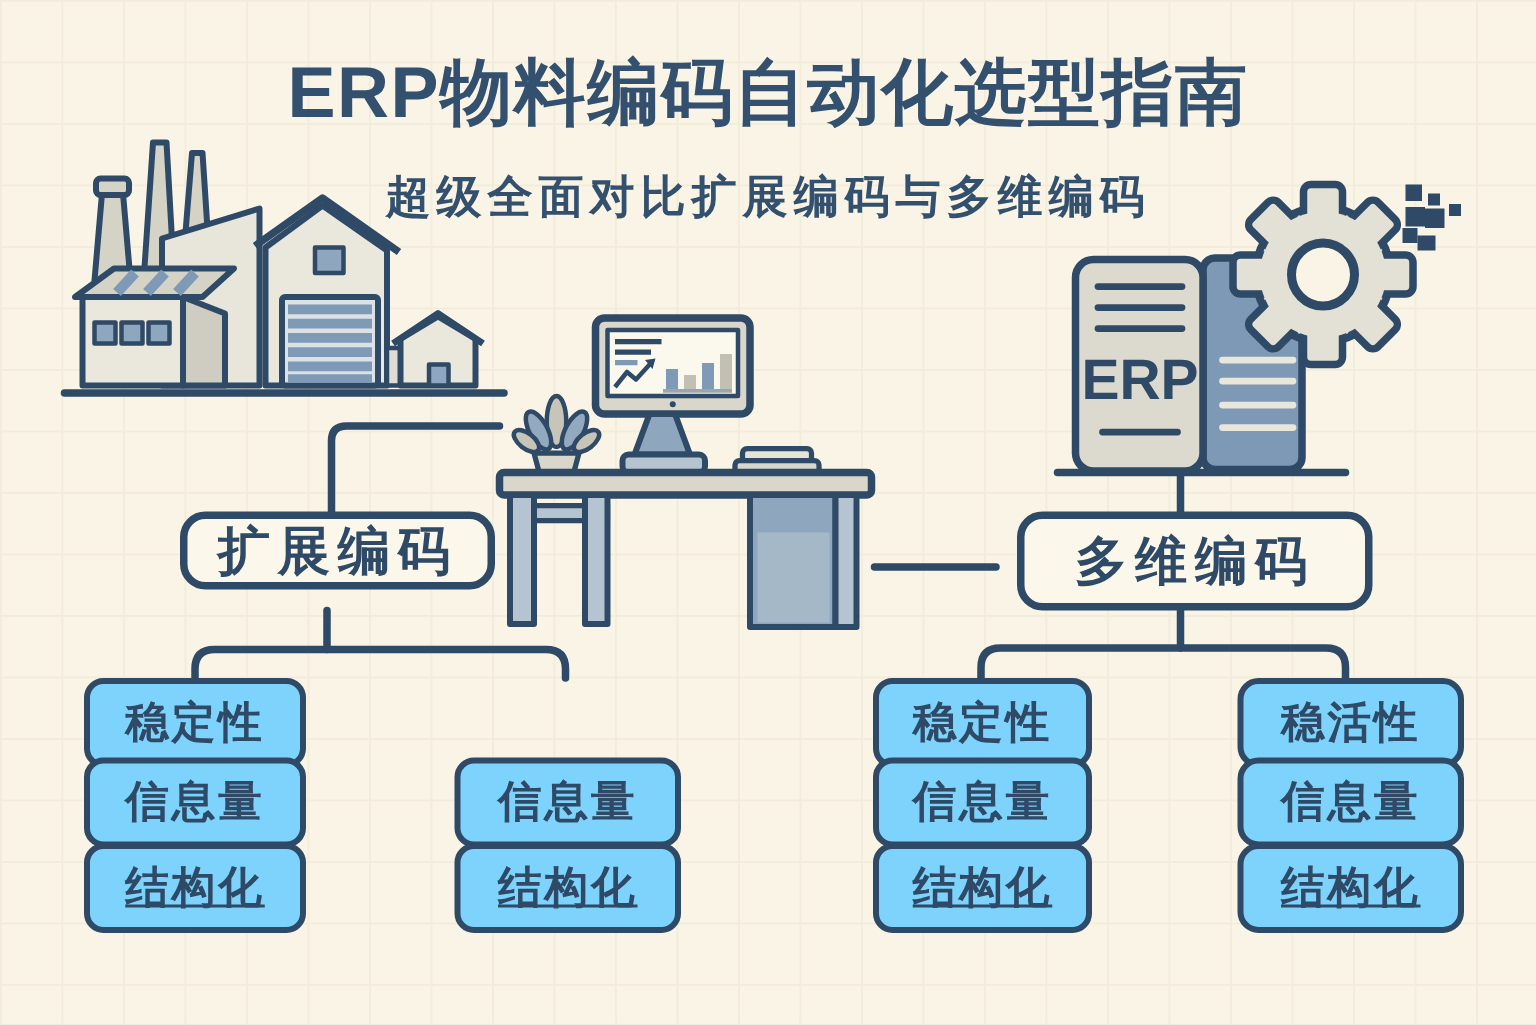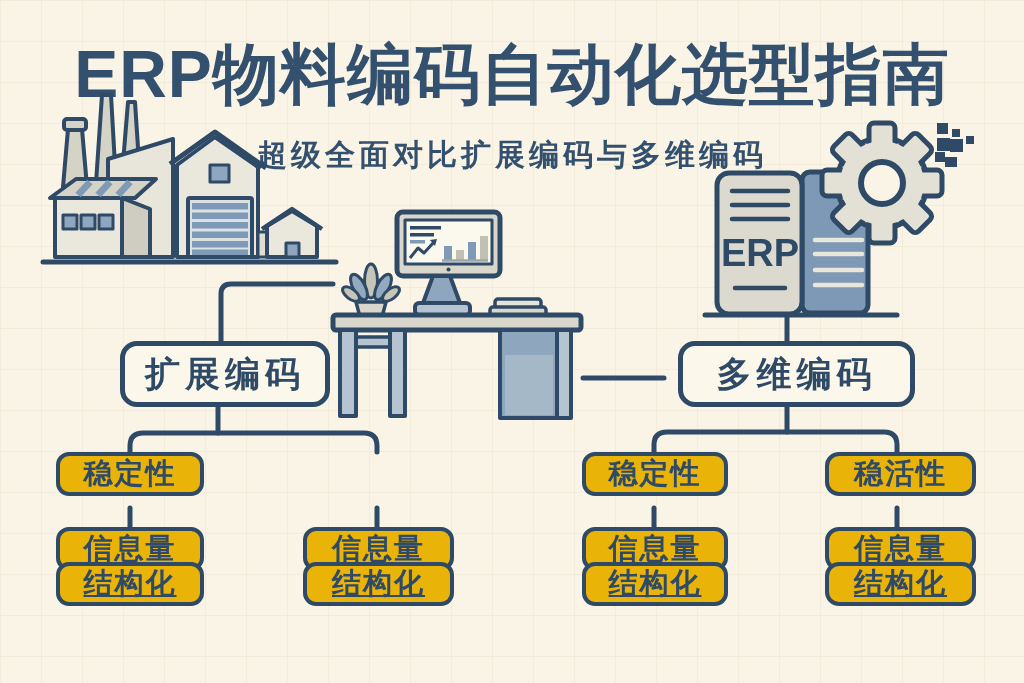--- a/index.html
+++ b/index.html
@@ -12,52 +12,51 @@
   .canvas::before{
     content:"";position:absolute;inset:0;
     background-image:
       linear-gradient(#ece4d0 1px, transparent 1px),
       linear-gradient(90deg, #ece4d0 1px, transparent 1px);
     background-size:41px 41px;
     opacity:.45;pointer-events:none;
   }
   .title{
     position:absolute;top:30px;left:0;width:100%;text-align:center;
-    font-size:66px;font-weight:900;letter-spacing:1px;color:#33506e;
+    font-size:48px;font-weight:900;letter-spacing:1px;color:#33506e;
     white-space:nowrap;
   }
   .subtitle{
     position:absolute;top:111px;left:0;width:100%;text-align:center;
     font-size:30px;font-weight:700;letter-spacing:4px;color:#33506e;
     white-space:nowrap;
-    margin-top:24px;
   }
   .illu{position:absolute;}
   #connectors{position:absolute;left:0;top:0;pointer-events:none;}
   .branch-box{
     position:absolute;box-sizing:border-box;
     border:5px solid #2e4a66;border-radius:17px;background:#fbf7ea;
     display:flex;align-items:center;justify-content:center;
     font-size:35px;font-weight:800;letter-spacing:5px;color:#2e4a66;
   }
-  #branch-left{left:120px;top:341px;width:210px;height:66px;font-family:Liberation Mono, monospace;}
+  #branch-left{left:120px;top:341px;width:210px;height:52px;font-family:Liberation Mono, monospace;}
   #branch-right{left:678px;top:341px;width:237px;height:66px;}
   .crit{
     position:absolute;box-sizing:border-box;
-    border:4px solid #2e4a66;border-radius:13px;background:#eab308;
+    border:4px solid #2e4a66;border-radius:13px;background:#7dd3fc;
     display:flex;align-items:center;justify-content:center;
     font-size:29px;font-weight:800;letter-spacing:2px;color:#2e4a66;
-    height:44px;
+    height:60px;
   }
   .c1{left:56px;width:148px;}
   .c2{left:303px;width:151px;}
   .c3{left:582px;width:146px;}
   .c4{left:825px;width:151px;border-radius:14px;}
   .r1{top:452px;}
-  .r2{top:527px;}
+  .r2{top:505px;}
   .r3{top:562px;text-decoration:underline;}
 </style>
 </head>
 <body>
 
 <div class="canvas">
 
   <div class="title">ERP物料编码自动化选型指南</div>
   <div class="subtitle">超级全面对比扩展编码与多维编码</div>
 

